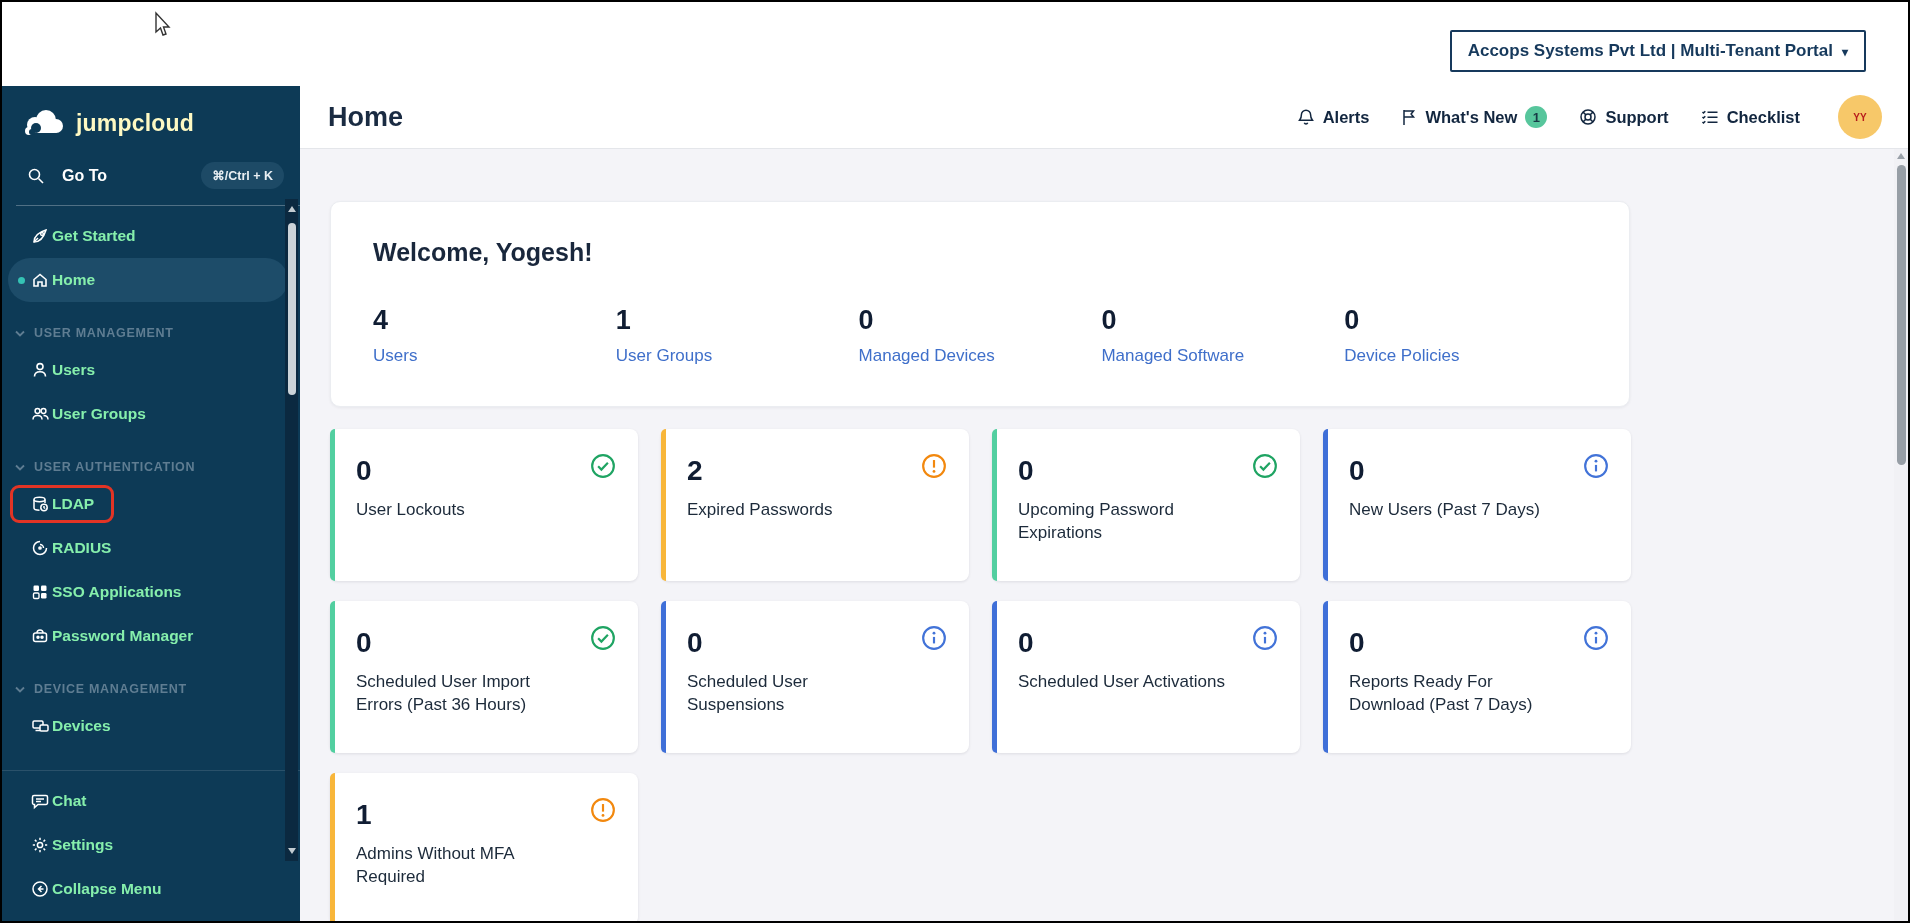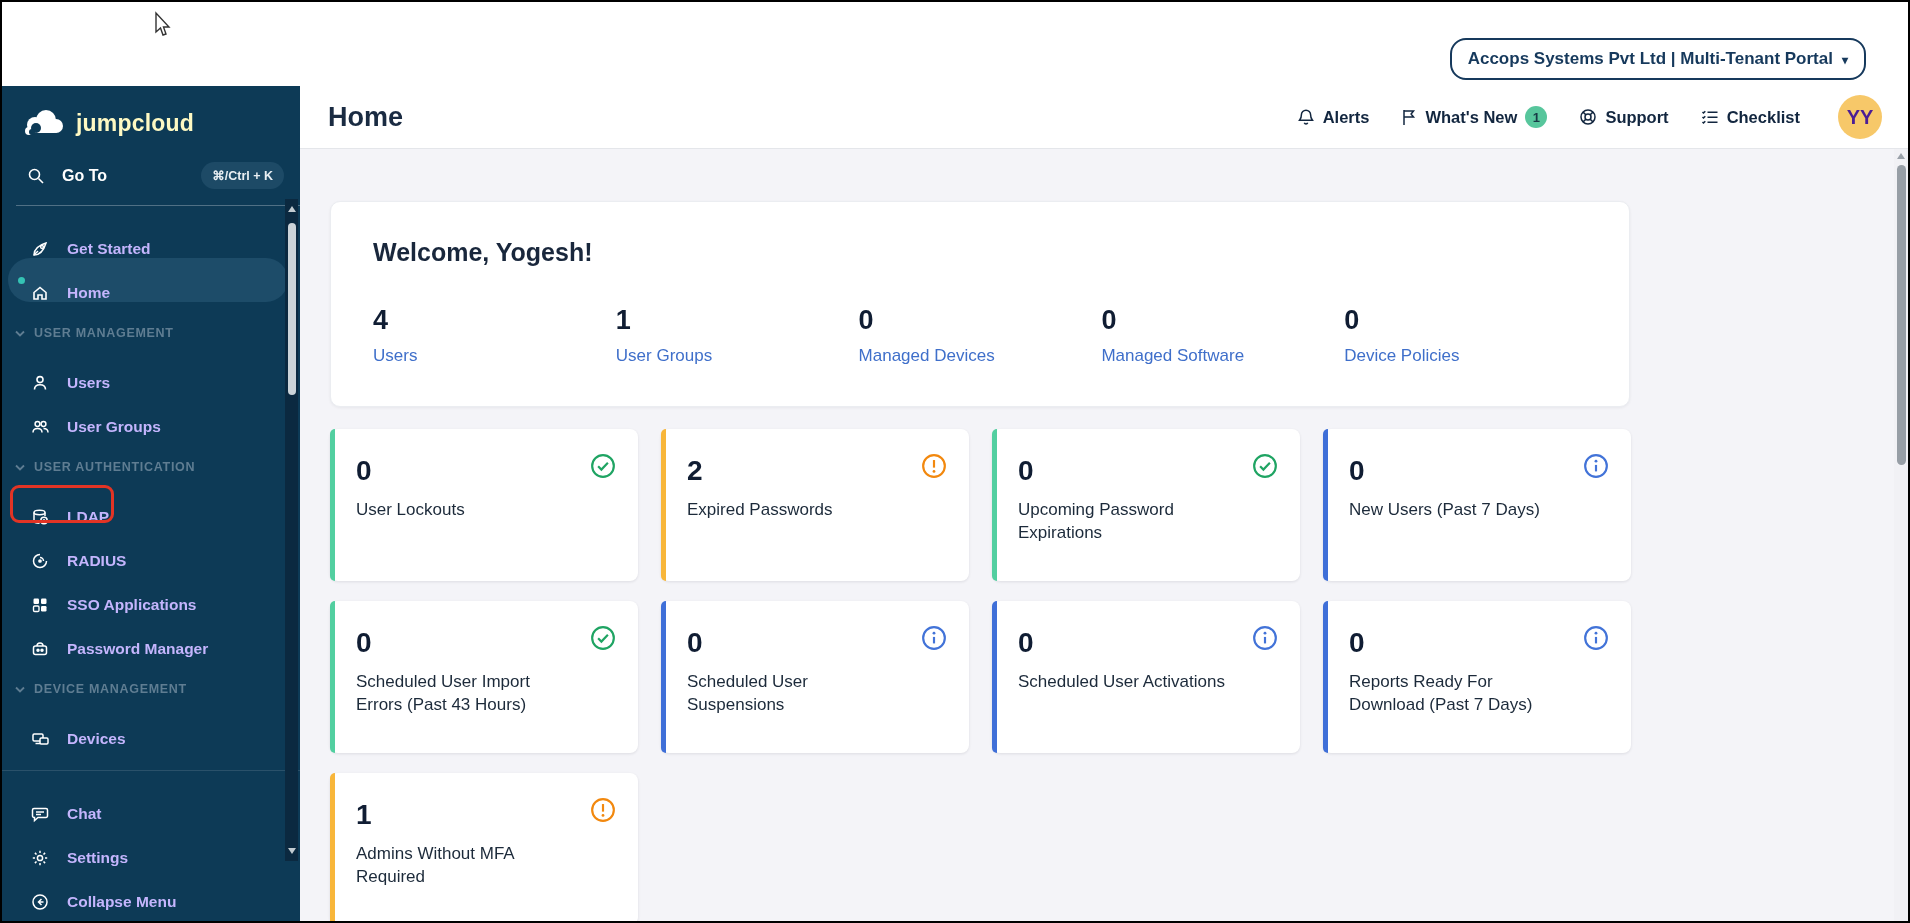--- a/index.html
+++ b/index.html
@@ -3,44 +3,44 @@
 <meta charset="utf-8">
 <style>
   * { margin:0; padding:0; box-sizing:border-box; }
   html,body { width:1910px; height:923px; }
   body { font-family:"Liberation Sans", sans-serif; background:#888; }
   .screen { position:relative; width:1910px; height:923px; border:2px solid #000;
             background:#fff; overflow:hidden; }
 
   
   .topbar { position:relative; height:84px; background:#fff; width:100%; }
-  .tenant-btn { position:absolute; right:42px; top:36px; height:42px; display:flex;
-    align-items:center; gap:9px; padding:11px 16px; border:2px solid #16395c; border-radius:16px;
+  .tenant-btn { position:absolute; right:42px; top:28px; height:42px; display:flex;
+    align-items:center; gap:9px; padding:11px 16px; border:2px solid #16395c; border-radius:2px;
     background:#fff; color:#16395c; font-size:17px; font-weight:bold; cursor:pointer; }
   .tenant-caret { font-size:12px; margin-top:2px; }
   .cursor { position:absolute; left:148px; top:8px; }
 
   
   .shell { display:flex; height:835px; }
 
   
   .sidebar { position:relative; width:298px; flex:none; background:#0d3a56; color:#eef3f6;
     display:flex; flex-direction:column; overflow:hidden; }
   .logo { display:flex; align-items:center; gap:10px; padding:22px 0 0 20px; }
   .logo-text { font-size:23px; font-weight:bold; color:#fef9c3; letter-spacing:.2px; }
   .goto-row { display:flex; align-items:center; gap:16px; margin:24px 16px 0 24px; }
   .goto-label { font-size:16px; font-weight:bold; color:#fff;text-align:center; }
   .shortcut-pill { margin-left:auto; background:#1d4a66; color:#e9eff3; font-size:12.5px;
     font-weight:bold; padding:6px 11px; border-radius:14px; white-space:nowrap; }
   .side-divider { border-top:1px solid rgba(255,255,255,.28); margin:16px 0 8px 14px; }
 
   .nav { flex:1; }
-  .nav-item { position:relative; display:flex; align-items:flex-end; gap:17px; height:44px;
+  .nav-item { position:relative; display:flex; align-items:center; gap:2px; height:44px;
     margin:0 12px 0 6px; padding-left:22px; border-radius:22px; font-size:15.5px;
-    font-weight:600; color:#c4b5fd; cursor:pointer; }
+    font-weight:600; color:#86efac; cursor:pointer; }
   .nav-item.active { background:#1d4c69; }
   .nav-item.active .active-dot { position:absolute; left:10px; top:50%; width:7px; height:7px;
     margin-top:-3.5px; border-radius:50%; background:#35c3b4; }
   .nav-icon { width:20px; display:flex; justify-content:center; flex:none; }
 
   .section-head { display:flex; align-items:center; gap:9px; margin:24px 0 8px 13px;
     color:#5f7d92; font-size:12.5px; font-weight:bold; letter-spacing:.7px; cursor:pointer; }
 
   .ldap-annotation { position:absolute; left:2px; top:3px; width:104px; height:38px;
     border:3px solid #e23425; border-radius:9px; pointer-events:none; }
@@ -63,22 +63,22 @@
   
   .main { flex:1; display:flex; flex-direction:column; position:relative; min-width:0; }
   .main-header { height:63px; background:#fff; border-bottom:1px solid #e4e6ea; display:flex;
     align-items:center; padding:0 26px 0 28px; flex:none; }
   .page-title { font-size:27px; font-weight:bold; color:#1a2b42; }
   .header-actions { margin-left:auto; display:flex; align-items:center; gap:32px; }
   .action { display:flex; align-items:center; gap:8px; font-size:16.5px; font-weight:bold;
     color:#12263f; cursor:pointer; white-space:nowrap; }
   .badge { width:22px; height:22px; border-radius:50%; background:#57c69c; color:#173a46;
     font-size:13px; font-weight:bold; display:flex; align-items:center; justify-content:center; }
-  .avatar { width:44px; height:44px; border-radius:50%; background:#f7c869; color:#4c1d95;
-    font-size:20px; font-weight:bold; display:flex; align-items:center; justify-content:center;
+  .avatar { width:44px; height:44px; border-radius:50%; background:#f7c869; color:#b91c1c;
+    font-size:10px; font-weight:bold; display:flex; align-items:center; justify-content:center;
     margin-left:6px; cursor:pointer; }
 
   .content { flex:1; background:#f4f4f8; position:relative; overflow:hidden;
     padding:52px 0 0 30px; }
 
   .welcome-card { width:1300px; background:#fff; border:1px solid #ebedf1; border-radius:10px;
     box-shadow:0 1px 3px rgba(16,24,40,.06); padding:36px 42px 40px 42px; }
   .welcome-title { font-size:25px; font-weight:bold; color:#19273c; }
   .stats-row { display:flex; margin-top:38px; }
   .stat { width:250px; }
@@ -426,21 +426,21 @@
             <div class="card-label">New Users (Past 7 Days)</div>
             <svg class="card-icon" width="26" height="26" viewBox="0 0 24 24" fill="none" stroke="#4273d8" stroke-width="2">
               <circle cx="12" cy="12" r="10"></circle>
                 <circle cx="12" cy="7.5" r="1.3" fill="#4273d8" stroke="none"></circle>
                 <line x1="12" y1="11" x2="12" y2="17"></line>
             </svg>
           </div>
 
           <div class="stat-card success">
             <div class="card-value">0</div>
-            <div class="card-label">Scheduled User Import Errors (Past 43 Hours)</div>
+            <div class="card-label">Scheduled User Import Errors (Past 36 Hours)</div>
             <svg class="card-icon" width="26" height="26" viewBox="0 0 24 24" fill="none" stroke="#1fa463" stroke-width="2">
               <circle cx="12" cy="12" r="10"></circle>
                 <path d="M7.5 12.3 l3 3 L16.5 9"></path>
             </svg>
           </div>
 
           <div class="stat-card info">
             <div class="card-value">0</div>
             <div class="card-label">Scheduled User Suspensions</div>
             <svg class="card-icon" width="26" height="26" viewBox="0 0 24 24" fill="none" stroke="#4273d8" stroke-width="2">

